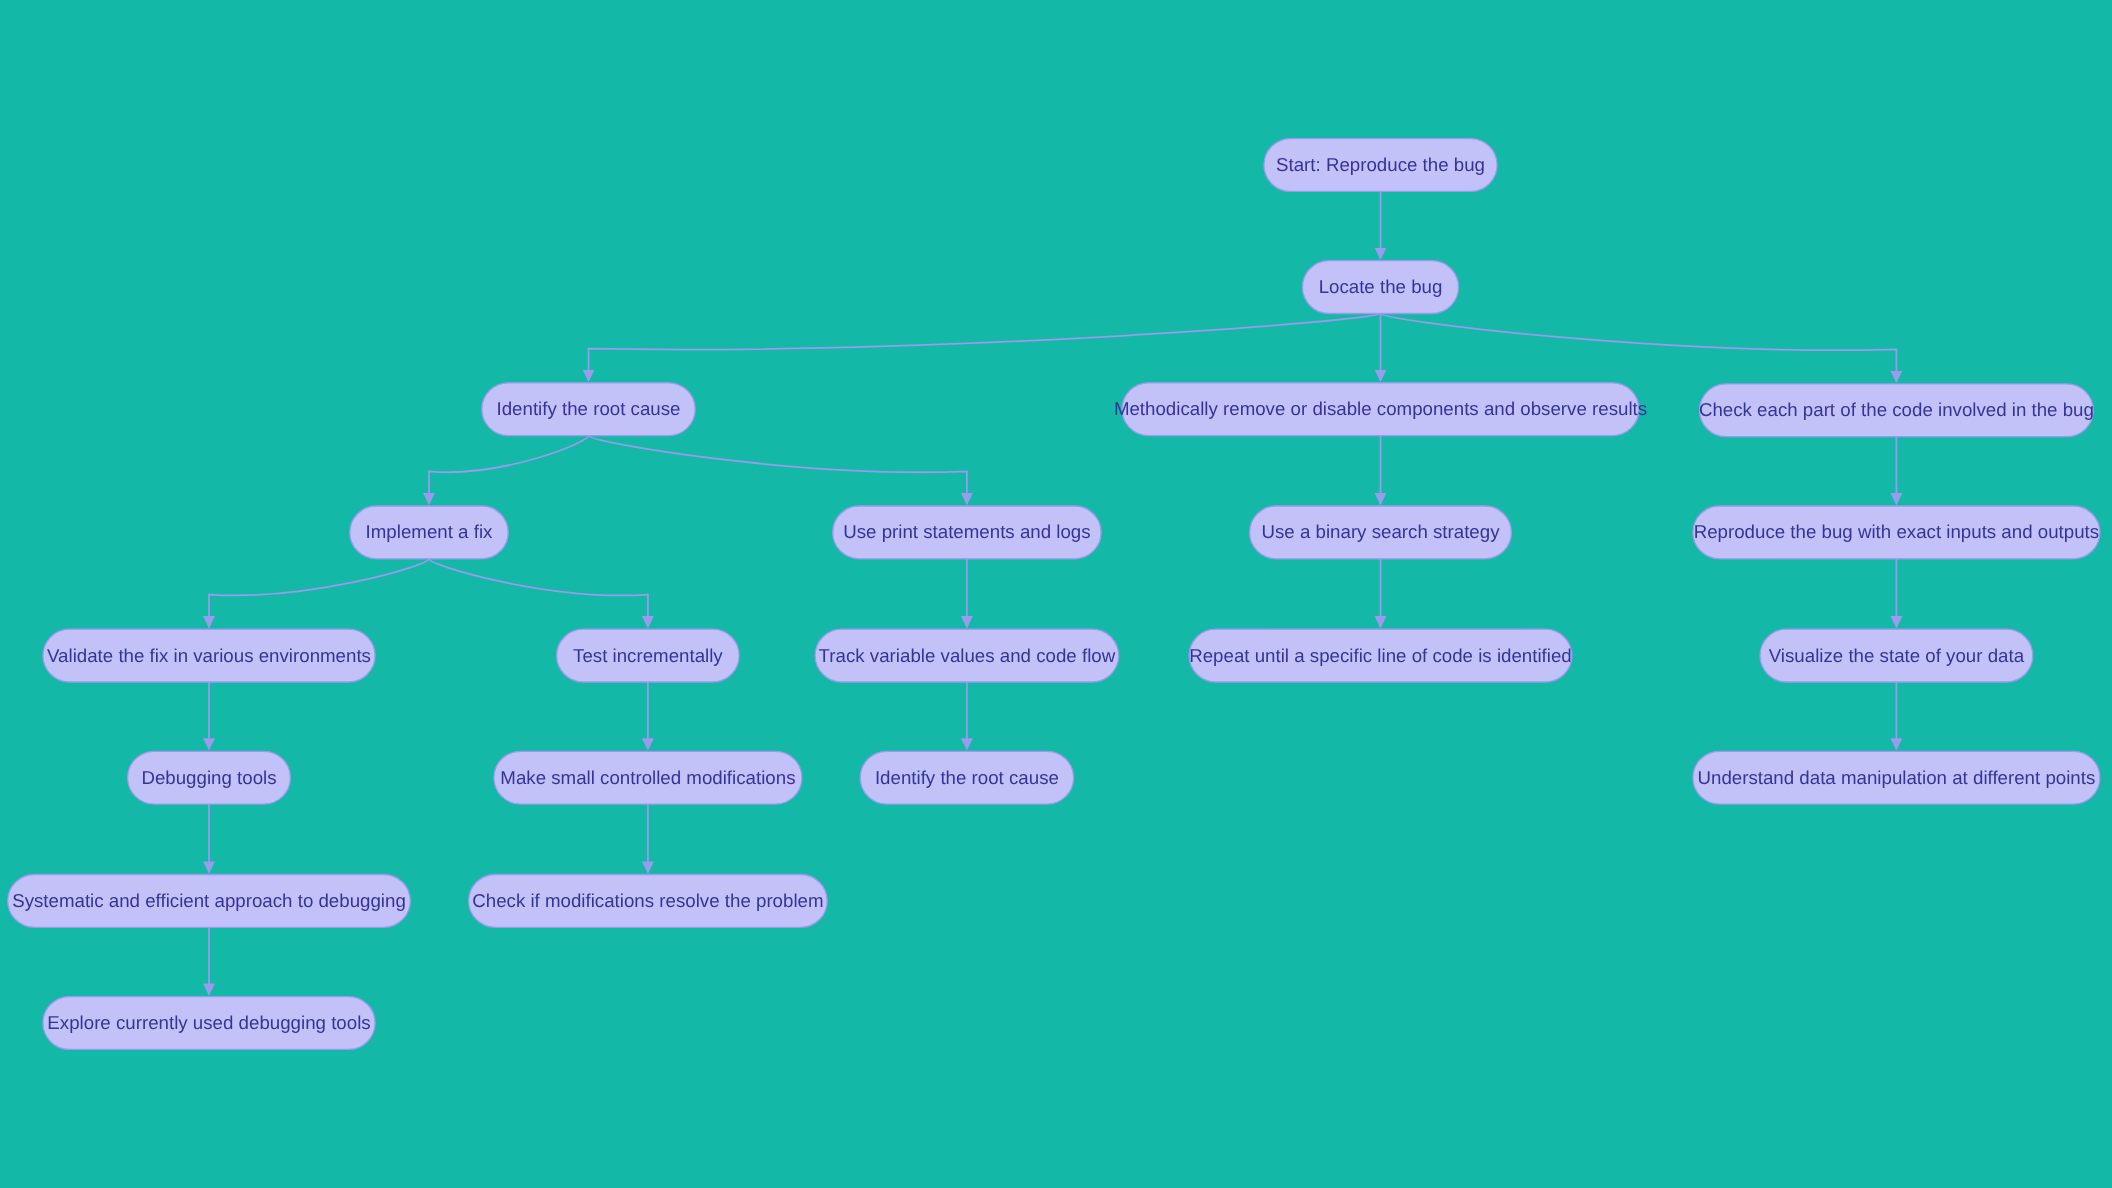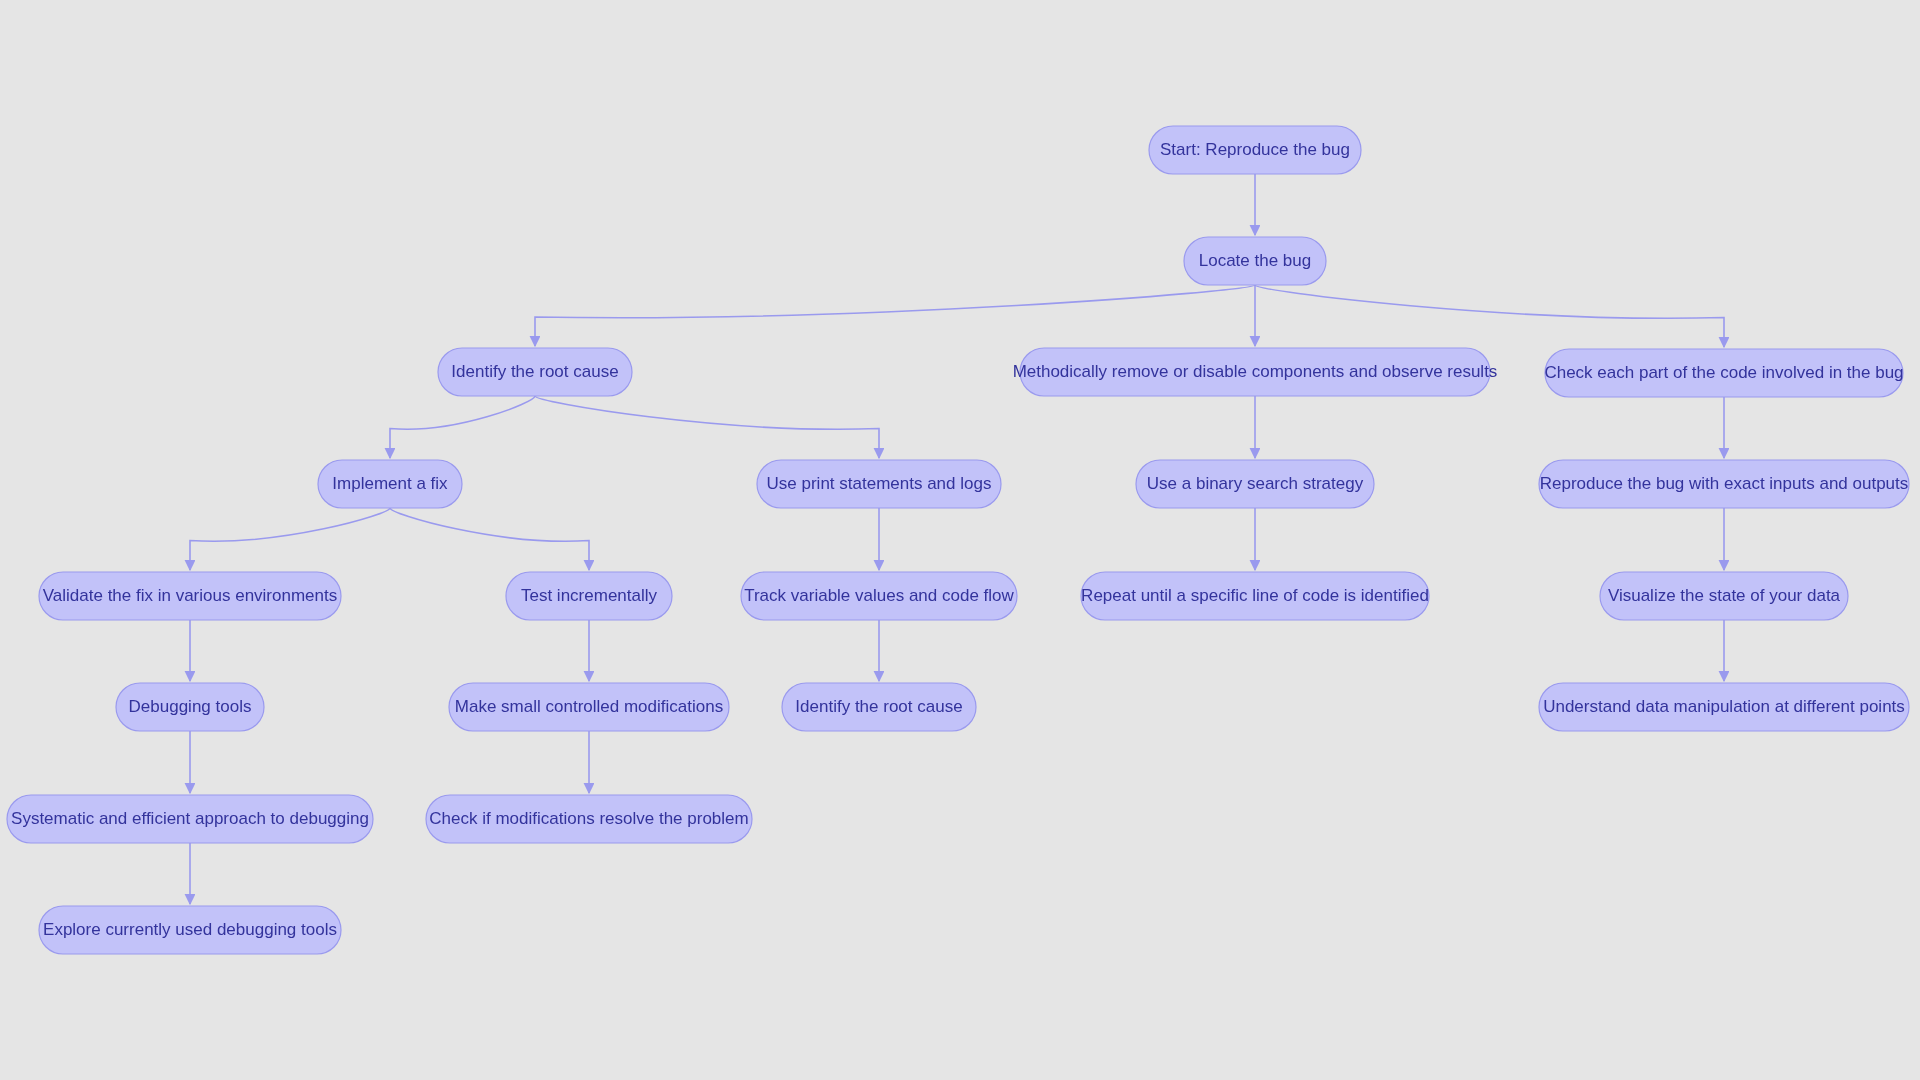--- a/index.html
+++ b/index.html
@@ -10,21 +10,21 @@
   body {
     width: 1920px;
     height: 1080px;
     overflow: hidden;
     font-family: "Liberation Sans", sans-serif;
   }
   #flowchart-root {
     position: relative;
     width: 1920px;
     height: 1080px;
-    background: #e5e5e5;
+    background: #14b8a6;
   }
   svg#flow-svg {
     position: absolute;
     top: 0;
     left: 0;
     width: 1920px;
     height: 1080px;
     display: block;
   }
   .node-rect {

